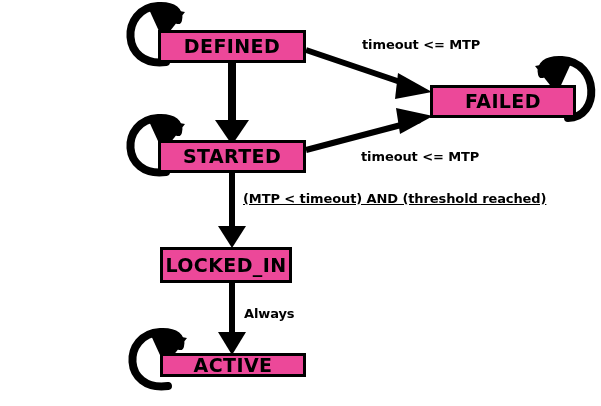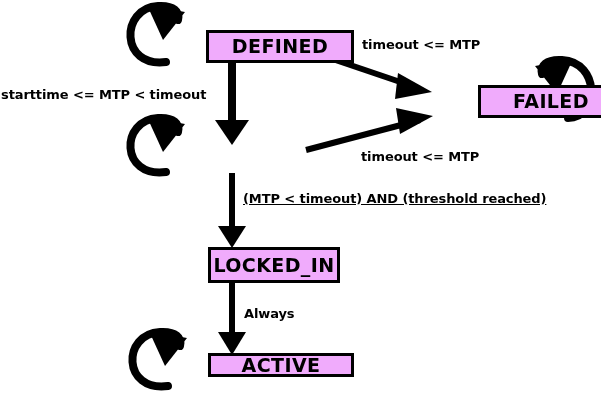--- a/index.html
+++ b/index.html
@@ -22,27 +22,26 @@
     position: absolute;
     left: 0;
     top: 0;
     width: 601px;
     height: 406px;
     display: block;
   }
   .state-node {
     position: absolute;
     box-sizing: border-box;
-    background: #f0abfc;
+    background: #ec4899;
     border: 3px solid #000000;
     display: flex;
     align-items: center;
     justify-content: center;
     z-index: 5;
-    margin-left: 48px;
   }
   .state-label {
     font-family: "DejaVu Sans", sans-serif;
     font-weight: bold;
     font-size: 19px;
     letter-spacing: 0.4px;
     color: #000000;
     white-space: nowrap;
     line-height: 1;
   }
@@ -113,30 +112,32 @@
   </svg>
 
   <div class="state-node" style="left:158px; top:30px; width:148px; height:33px;">
     <span class="state-label">DEFINED</span>
   </div>
 
   <div class="state-node" style="left:430px; top:85px; width:146px; height:33px;">
     <span class="state-label">FAILED</span>
   </div>
 
+  <div class="state-node" style="left:158px; top:140px; width:148px; height:33px;">
+    <span class="state-label">STARTED</span>
+  </div>
 
   <div class="state-node" style="left:160px; top:247px; width:132px; height:36px;">
     <span class="state-label">LOCKED_IN</span>
   </div>
 
   <div class="state-node" style="left:160px; top:353px; width:146px; height:24px;">
     <span class="state-label">ACTIVE</span>
   </div>
 
-  <div class="edge-label" style="left:1px; top:88px;">starttime &lt;= MTP &lt; timeout</div>
 
   <div class="edge-label" style="left:362px; top:38px;">timeout &lt;= MTP</div>
 
   <div class="edge-label" style="left:361px; top:150px;">timeout &lt;= MTP</div>
 
   <div class="edge-label" style="left:243px; top:192px;text-decoration:underline;">(MTP &lt; timeout) AND (threshold reached)</div>
 
   <div class="edge-label" style="left:244px; top:307px;">Always</div>
 
 </div>

